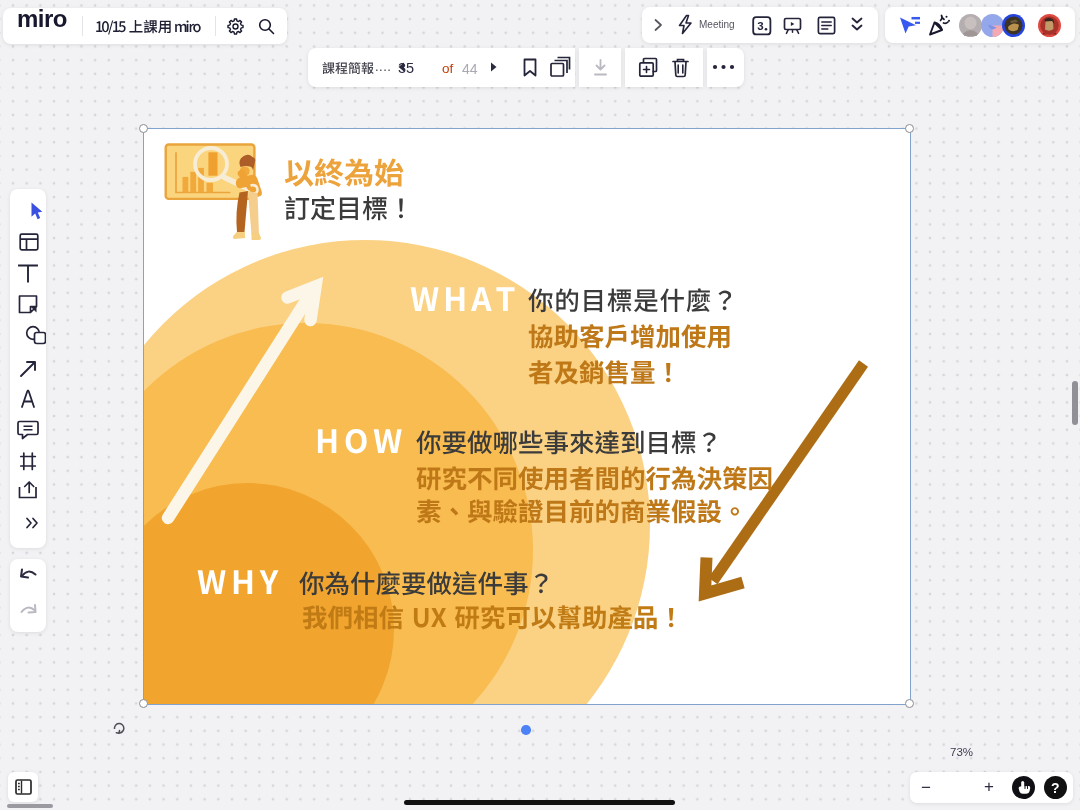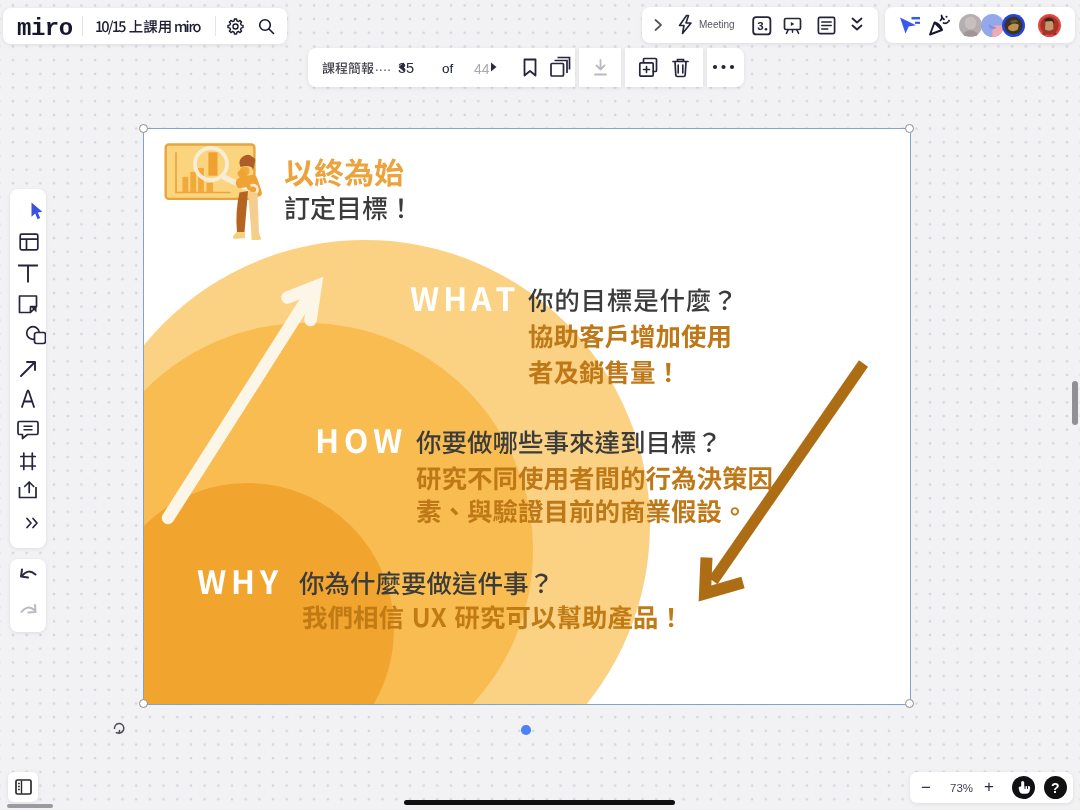--- a/index.html
+++ b/index.html
@@ -89,21 +89,21 @@
 <div style="position:absolute;left:139.0px;top:124.0px;width:9px;height:9px;border-radius:50%;background:#fff;border:1.6px solid #8c8c92"></div>
 <div style="position:absolute;left:905.0px;top:124.0px;width:9px;height:9px;border-radius:50%;background:#fff;border:1.6px solid #8c8c92"></div>
 <div style="position:absolute;left:139.0px;top:699.0px;width:9px;height:9px;border-radius:50%;background:#fff;border:1.6px solid #8c8c92"></div>
 <div style="position:absolute;left:905.0px;top:699.0px;width:9px;height:9px;border-radius:50%;background:#fff;border:1.6px solid #8c8c92"></div>
 <svg style="position:absolute;left:112px;top:721px" width="14" height="14" viewBox="0 0 14 14">
 <path d="M2.5 8 A 4.7 4.7 0 1 1 7 12" fill="none" stroke="#4e4e55" stroke-width="1.5"></path>
 <path d="M7.5 9.5 L7 12.2 L4.3 11.7" fill="none" stroke="#4e4e55" stroke-width="1.5" stroke-linejoin="round" stroke-linecap="round"></path>
 </svg>
 <div style="position:absolute;left:521px;top:725px;width:9.5px;height:9.5px;border-radius:50%;background:#4c82f5"></div>
 <div class="bar" style="left:3px;top:8px;width:284px;height:36px"></div>
-<div style="position:absolute;left:17px;top:15px;font-size:24px;font-weight:bold;color:#17172e;letter-spacing:-0.5px;font-family:Liberation Mono, monospace">miro</div>
+<div style="position:absolute;left:17px;top:5px;font-size:24px;font-weight:bold;color:#17172e;letter-spacing:-0.5px;font-family:Liberation Sans, sans-serif">miro</div>
 <div class="sep" style="left:82px;top:16px;height:20px"></div>
 <svg style="position:absolute;left:94px;top:14.5px;overflow:visible" width="110" height="22" viewBox="-2 -17 110 22">
     <path d="M0.2 0.0V-1.4H2.6V-8.8H0.7V-9.9Q1.4 -10.0 2.0 -10.2Q2.5 -10.4 3.0 -10.7H4.3V-1.4H6.3V0.0Z M9.4 0.2Q8.4 0.2 7.6 -0.4Q6.8 -1.0 6.4 -2.3Q6.0 -3.5 6.0 -5.4Q6.0 -7.2 6.4 -8.5Q6.8 -9.7 7.6 -10.3Q8.4 -10.9 9.4 -10.9Q10.5 -10.9 11.2 -10.3Q12.0 -9.7 12.4 -8.4Q12.9 -7.2 12.9 -5.4Q12.9 -3.5 12.4 -2.3Q12.0 -1.0 11.2 -0.4Q10.5 0.2 9.4 0.2ZM9.4 -1.1Q10.0 -1.1 10.4 -1.6Q10.8 -2.0 11.0 -2.9Q11.3 -3.8 11.3 -5.4Q11.3 -6.9 11.0 -7.8Q10.8 -8.7 10.4 -9.1Q10.0 -9.6 9.4 -9.6Q8.9 -9.6 8.5 -9.1Q8.1 -8.7 7.8 -7.8Q7.6 -6.9 7.6 -5.4Q7.6 -3.8 7.8 -2.9Q8.1 -2.0 8.5 -1.6Q8.9 -1.1 9.4 -1.1Z M12.1 2.6 16.1 -11.6H17.2L13.2 2.6Z M17.1 0.0V-1.4H19.5V-8.8H17.5V-9.9Q18.3 -10.0 18.8 -10.2Q19.4 -10.4 19.9 -10.7H21.1V-1.4H23.2V0.0Z M26.0 0.2Q25.2 0.2 24.6 0.0Q23.9 -0.2 23.4 -0.5Q22.9 -0.9 22.5 -1.2L23.3 -2.3Q23.6 -2.0 24.0 -1.8Q24.4 -1.5 24.8 -1.3Q25.3 -1.2 25.8 -1.2Q26.4 -1.2 26.9 -1.5Q27.4 -1.7 27.7 -2.2Q28.0 -2.8 28.0 -3.5Q28.0 -4.5 27.4 -5.1Q26.8 -5.7 25.9 -5.7Q25.4 -5.7 25.1 -5.5Q24.7 -5.4 24.2 -5.1L23.4 -5.6L23.7 -10.7H29.1V-9.3H25.2L24.9 -6.5Q25.3 -6.7 25.6 -6.8Q26.0 -6.9 26.4 -6.9Q27.3 -6.9 28.0 -6.5Q28.8 -6.2 29.2 -5.4Q29.6 -4.7 29.6 -3.5Q29.6 -2.3 29.1 -1.5Q28.6 -0.7 27.8 -0.2Q27.0 0.2 26.0 0.2Z M39.6 -7.7H45.5V-6.3H39.6ZM33.4 -0.9H46.5V0.5H33.4ZM38.8 -12.0H40.2V-0.1H38.8Z M53.1 -4.8H61.0V-3.6H53.1ZM58.0 -4.1Q58.4 -3.4 59.0 -2.7Q59.5 -2.1 60.1 -1.5Q60.8 -0.9 61.4 -0.5Q61.2 -0.4 61.1 -0.2Q60.9 -0.0 60.7 0.2Q60.6 0.4 60.4 0.5Q59.8 0.1 59.2 -0.6Q58.6 -1.3 58.0 -2.1Q57.5 -2.9 57.1 -3.7ZM54.8 -8.2V-7.0H59.3V-8.2ZM54.8 -10.6V-9.3H59.3V-10.6ZM53.6 -11.7H60.6V-5.9H53.6ZM56.1 -4.2 57.1 -3.8Q56.8 -3.0 56.2 -2.1Q55.6 -1.2 54.9 -0.6Q54.2 0.1 53.5 0.6Q53.4 0.4 53.2 0.3Q53.1 0.1 52.9 -0.1Q52.7 -0.3 52.6 -0.4Q53.3 -0.8 54.0 -1.4Q54.6 -2.0 55.2 -2.7Q55.8 -3.5 56.1 -4.2ZM56.5 -11.1H57.7V-6.4H57.7V1.2H56.4V-6.4H56.5ZM48.4 -7.8H52.7V-6.8H48.4ZM48.4 -5.9H52.7V-4.8H48.4ZM47.8 -9.8H53.2V-8.7H47.8ZM49.0 -3.9H52.8V0.4H49.0V-0.8H51.6V-2.8H49.0ZM48.4 -3.9H49.5V1.0H48.4ZM49.4 -11.8 50.4 -12.3Q50.7 -11.9 51.1 -11.3Q51.4 -10.8 51.5 -10.4L50.4 -9.8Q50.3 -10.2 50.0 -10.8Q49.7 -11.3 49.4 -11.8Z M64.7 -11.2H73.8V-9.9H64.7ZM64.7 -7.9H73.8V-6.6H64.7ZM64.6 -4.4H73.9V-3.1H64.6ZM63.9 -11.2H65.2V-6.0Q65.2 -5.2 65.2 -4.2Q65.1 -3.2 64.9 -2.2Q64.7 -1.2 64.3 -0.3Q63.9 0.6 63.2 1.3Q63.1 1.2 62.9 1.0Q62.7 0.8 62.5 0.7Q62.3 0.5 62.1 0.4Q62.7 -0.3 63.1 -1.1Q63.4 -1.9 63.6 -2.7Q63.8 -3.6 63.8 -4.4Q63.9 -5.2 63.9 -6.0ZM73.3 -11.2H74.7V-0.5Q74.7 0.1 74.5 0.4Q74.4 0.7 74.0 0.9Q73.6 1.1 72.9 1.1Q72.2 1.1 71.2 1.1Q71.2 0.9 71.0 0.5Q70.9 0.1 70.8 -0.2Q71.2 -0.2 71.7 -0.2Q72.1 -0.1 72.5 -0.2Q72.8 -0.2 72.9 -0.2Q73.2 -0.2 73.2 -0.2Q73.3 -0.3 73.3 -0.5ZM68.4 -10.7H69.8V1.1H68.4Z M79.2 0.0V-8.0H80.5L80.7 -6.9H80.7Q81.2 -7.4 81.8 -7.8Q82.4 -8.2 83.2 -8.2Q84.1 -8.2 84.6 -7.8Q85.1 -7.4 85.4 -6.7Q86.0 -7.4 86.6 -7.8Q87.2 -8.2 88.0 -8.2Q89.2 -8.2 89.8 -7.4Q90.4 -6.5 90.4 -5.0V0.0H88.7V-4.8Q88.7 -5.8 88.4 -6.3Q88.1 -6.7 87.4 -6.7Q87.0 -6.7 86.6 -6.5Q86.1 -6.2 85.6 -5.7V0.0H83.9V-4.8Q83.9 -5.8 83.6 -6.3Q83.3 -6.7 82.6 -6.7Q82.2 -6.7 81.8 -6.5Q81.3 -6.2 80.8 -5.7V0.0Z M90.7 0.0V-8.0H92.4V0.0ZM91.5 -9.5Q91.1 -9.5 90.8 -9.7Q90.5 -10.0 90.5 -10.5Q90.5 -10.9 90.8 -11.2Q91.1 -11.5 91.5 -11.5Q92.0 -11.5 92.3 -11.2Q92.6 -10.9 92.6 -10.5Q92.6 -10.0 92.3 -9.7Q92.0 -9.5 91.5 -9.5Z M93.7 0.0V-8.0H95.0L95.2 -6.6H95.2Q95.6 -7.3 96.2 -7.8Q96.8 -8.2 97.5 -8.2Q97.8 -8.2 98.0 -8.1Q98.2 -8.1 98.3 -8.0L98.1 -6.6Q97.8 -6.6 97.7 -6.7Q97.5 -6.7 97.2 -6.7Q96.8 -6.7 96.2 -6.3Q95.7 -5.9 95.3 -5.0V0.0Z M101.0 0.2Q100.0 0.2 99.2 -0.3Q98.3 -0.8 97.8 -1.7Q97.2 -2.7 97.2 -4.0Q97.2 -5.3 97.8 -6.3Q98.3 -7.2 99.2 -7.7Q100.0 -8.2 101.0 -8.2Q101.7 -8.2 102.4 -7.9Q103.1 -7.6 103.6 -7.1Q104.1 -6.5 104.4 -5.8Q104.7 -5.0 104.7 -4.0Q104.7 -2.7 104.2 -1.7Q103.7 -0.8 102.8 -0.3Q102.0 0.2 101.0 0.2ZM101.0 -1.2Q101.6 -1.2 102.1 -1.5Q102.5 -1.9 102.8 -2.5Q103.0 -3.1 103.0 -4.0Q103.0 -4.8 102.8 -5.5Q102.5 -6.1 102.1 -6.4Q101.6 -6.8 101.0 -6.8Q100.4 -6.8 99.9 -6.4Q99.5 -6.1 99.2 -5.5Q99.0 -4.8 99.0 -4.0Q99.0 -3.1 99.2 -2.5Q99.5 -1.9 99.9 -1.5Q100.4 -1.2 101.0 -1.2Z" fill="#1f1f33" transform="translate(0,0)"></path>
   </svg>
 <div class="sep" style="left:215px;top:16px;height:20px"></div>
 <svg style="position:absolute;left:227px;top:18px" width="17" height="17" viewBox="0 0 17 17">
 <path d="M7.4 1.0 L9.6 1.0 L9.9 2.8 L11.6 3.5 L13.0 2.4 L14.6 4.0 L13.5 5.4 L14.2 7.1 L16.0 7.4 L16.0 9.6 L14.2 9.9 L13.5 11.6 L14.6 13.0 L13.0 14.6 L11.6 13.5 L9.9 14.2 L9.6 16.0 L7.4 16.0 L7.1 14.2 L5.4 13.5 L4.0 14.6 L2.4 13.0 L3.5 11.6 L2.8 9.9 L1.0 9.6 L1.0 7.4 L2.8 7.1 L3.5 5.4 L2.4 4.0 L4.0 2.4 L5.4 3.5 L7.1 2.8 Z" fill="none" stroke="#17172e" stroke-width="1.4" stroke-linejoin="round"></path>
 <circle cx="8.5" cy="8.5" r="2.5" fill="none" stroke="#17172e" stroke-width="1.4"></circle>
 </svg>
 <svg style="position:absolute;left:258px;top:18px" width="17" height="17" viewBox="0 0 17 17">
@@ -170,22 +170,22 @@
 <div class="bar" style="left:625px;top:48px;width:78px;height:39px;border-radius:0"></div>
 <div class="bar" style="left:707px;top:48px;width:37px;height:39px;border-radius:0 8px 8px 0"></div>
 <svg style="position:absolute;left:320px;top:57.5px;overflow:visible" width="58" height="19" viewBox="-2 -15 58 19">
     <path d="M5.3 -4.3H12.3V-3.2H5.3ZM9.7 -3.7Q10.0 -3.1 10.5 -2.5Q11.0 -1.8 11.6 -1.3Q12.1 -0.8 12.7 -0.5Q12.6 -0.4 12.4 -0.2Q12.2 -0.0 12.1 0.1Q11.9 0.3 11.8 0.5Q11.3 0.1 10.7 -0.6Q10.2 -1.2 9.7 -1.9Q9.2 -2.6 8.8 -3.4ZM6.8 -7.4V-6.3H10.8V-7.4ZM6.8 -9.5V-8.3H10.8V-9.5ZM5.7 -10.5H12.0V-5.3H5.7ZM8.0 -3.8 8.9 -3.4Q8.5 -2.7 8.0 -1.9Q7.5 -1.1 6.9 -0.5Q6.3 0.1 5.6 0.5Q5.5 0.4 5.4 0.2Q5.2 0.1 5.1 -0.1Q4.9 -0.3 4.8 -0.4Q5.4 -0.7 6.0 -1.3Q6.6 -1.8 7.1 -2.4Q7.6 -3.1 8.0 -3.8ZM8.3 -10.0H9.3V-5.7H9.4V1.1H8.2V-5.7H8.3ZM1.0 -7.0H4.9V-6.1H1.0ZM1.0 -5.3H4.9V-4.3H1.0ZM0.5 -8.8H5.3V-7.8H0.5ZM1.5 -3.5H5.0V0.3H1.5V-0.7H3.9V-2.5H1.5ZM1.0 -3.5H2.1V0.9H1.0ZM1.9 -10.6 2.9 -11.0Q3.1 -10.6 3.4 -10.2Q3.7 -9.7 3.9 -9.3L2.9 -8.8Q2.7 -9.1 2.5 -9.6Q2.2 -10.2 1.9 -10.6Z M21.2 -4.8H22.4V0.4H21.2ZM18.1 -0.3H25.5V0.8H18.1ZM18.7 -2.9H24.9V-1.8H18.7ZM20.0 -9.3V-7.1H23.6V-9.3ZM18.9 -10.4H24.8V-6.1H18.9ZM24.3 -5.7 25.1 -4.8Q24.2 -4.6 23.2 -4.4Q22.1 -4.3 20.9 -4.2Q19.8 -4.1 18.7 -4.0Q18.7 -4.2 18.6 -4.5Q18.6 -4.8 18.4 -5.0Q19.2 -5.0 20.0 -5.1Q20.8 -5.2 21.6 -5.3Q22.4 -5.3 23.1 -5.5Q23.8 -5.6 24.3 -5.7ZM15.6 -9.8H16.8V1.1H15.6ZM13.6 -7.3H18.3V-6.2H13.6ZM15.7 -6.9 16.4 -6.5Q16.2 -5.8 15.9 -5.1Q15.7 -4.4 15.3 -3.6Q15.0 -2.9 14.7 -2.3Q14.3 -1.6 13.9 -1.2Q13.8 -1.4 13.7 -1.8Q13.5 -2.1 13.3 -2.3Q13.7 -2.7 14.0 -3.2Q14.4 -3.8 14.7 -4.4Q15.0 -5.0 15.2 -5.7Q15.5 -6.3 15.7 -6.9ZM17.6 -10.8 18.5 -9.9Q17.8 -9.6 17.0 -9.4Q16.3 -9.2 15.4 -9.1Q14.6 -8.9 13.8 -8.8Q13.8 -9.0 13.7 -9.3Q13.6 -9.6 13.5 -9.8Q14.2 -9.9 15.0 -10.0Q15.8 -10.2 16.5 -10.4Q17.1 -10.6 17.6 -10.8ZM16.8 -5.6Q16.9 -5.5 17.1 -5.2Q17.4 -5.0 17.7 -4.7Q18.0 -4.4 18.2 -4.2Q18.4 -3.9 18.5 -3.8L17.8 -2.8Q17.7 -3.0 17.5 -3.3Q17.3 -3.7 17.0 -4.0Q16.8 -4.3 16.6 -4.6Q16.4 -4.9 16.2 -5.1Z M27.3 -7.6H28.4V1.1H27.3ZM30.1 -3.6H31.2V0.5H30.1ZM30.6 -3.6H34.9V-0.0H30.6V-0.7H33.9V-2.9H30.6ZM27.8 -7.6H32.0V-4.2H27.8V-5.0H30.8V-6.9H27.8ZM27.9 -6.3H31.2V-5.6H27.9ZM30.6 -2.2H34.4V-1.5H30.6ZM33.6 -6.3H37.0V-5.6H33.6ZM36.9 -7.6V-6.9H34.0V-5.0H36.9V-4.2H32.9V-7.6ZM36.6 -7.6H37.7V-0.2Q37.7 0.2 37.6 0.5Q37.5 0.8 37.2 0.9Q36.9 1.0 36.4 1.1Q35.9 1.1 35.1 1.1Q35.1 0.9 35.0 0.5Q34.9 0.2 34.8 0.0Q35.3 0.0 35.7 0.0Q36.2 0.0 36.3 0.0Q36.6 0.0 36.6 -0.2ZM28.3 -10.2H32.4V-9.2H28.3ZM33.7 -10.2H38.5V-9.2H33.7ZM28.5 -11.1 29.5 -10.8Q29.1 -9.9 28.5 -9.0Q27.9 -8.2 27.3 -7.7Q27.2 -7.8 27.1 -7.9Q26.9 -8.1 26.7 -8.2Q26.6 -8.4 26.5 -8.5Q27.1 -9.0 27.6 -9.7Q28.1 -10.3 28.5 -11.1ZM33.8 -11.1 34.9 -10.8Q34.6 -9.9 34.1 -9.1Q33.6 -8.3 33.0 -7.7Q32.9 -7.8 32.8 -7.9Q32.6 -8.1 32.4 -8.2Q32.2 -8.4 32.1 -8.4Q32.7 -8.9 33.1 -9.6Q33.6 -10.3 33.8 -11.1ZM29.1 -8.8 29.8 -9.4Q30.2 -9.2 30.5 -8.8Q30.9 -8.5 31.1 -8.2L30.3 -7.5Q30.1 -7.8 29.8 -8.1Q29.4 -8.5 29.1 -8.8ZM34.8 -8.7 35.6 -9.4Q35.9 -9.1 36.3 -8.8Q36.7 -8.5 36.9 -8.2L36.1 -7.5Q35.9 -7.7 35.5 -8.1Q35.1 -8.5 34.8 -8.7Z M46.3 -6.0H50.4V-5.0H46.3ZM45.7 -10.4H50.4V-9.3H46.8V1.1H45.7ZM49.8 -10.4H50.9V-7.9Q50.9 -7.5 50.8 -7.2Q50.7 -7.0 50.3 -6.9Q50.0 -6.7 49.5 -6.7Q49.0 -6.7 48.2 -6.7Q48.2 -6.9 48.1 -7.2Q48.0 -7.5 47.9 -7.7Q48.3 -7.7 48.6 -7.7Q48.9 -7.7 49.2 -7.7Q49.4 -7.7 49.5 -7.7Q49.7 -7.7 49.7 -7.8Q49.8 -7.8 49.8 -7.9ZM47.7 -5.3Q48.1 -4.2 48.6 -3.1Q49.2 -2.1 50.0 -1.3Q50.7 -0.5 51.7 0.0Q51.5 0.2 51.3 0.5Q51.0 0.8 50.9 1.0Q49.9 0.4 49.1 -0.5Q48.3 -1.4 47.7 -2.6Q47.2 -3.8 46.8 -5.1ZM50.0 -6.0H50.3L50.5 -6.0L51.2 -5.7Q51.0 -4.3 50.5 -3.0Q49.9 -1.7 49.2 -0.6Q48.4 0.4 47.3 1.1Q47.2 0.9 47.0 0.7Q46.7 0.4 46.5 0.3Q47.5 -0.4 48.2 -1.3Q48.9 -2.2 49.4 -3.4Q49.9 -4.5 50.0 -5.7ZM39.9 -9.7H45.0V-8.7H39.9ZM39.6 -2.5H45.3V-1.4H39.6ZM39.6 -7.6H45.3V-6.5H39.6ZM39.8 -4.8H45.0V-3.8H39.8ZM41.9 -10.9H43.1V-7.2H41.9ZM41.9 -4.4H43.1V1.1H41.9ZM43.6 -6.6 44.7 -6.3Q44.4 -5.7 44.1 -5.2Q43.8 -4.6 43.5 -4.2L42.7 -4.5Q42.8 -4.8 43.0 -5.1Q43.2 -5.5 43.4 -5.9Q43.5 -6.3 43.6 -6.6ZM40.4 -6.3 41.3 -6.5Q41.5 -6.2 41.7 -5.7Q41.9 -5.3 41.9 -5.0L41.0 -4.7Q40.9 -5.0 40.7 -5.5Q40.6 -5.9 40.4 -6.3Z" fill="#45454f" transform="translate(0,0)"></path>
   </svg>
 <div style="position:absolute;left:375px;top:59px;font-size:13px;color:#45454f;letter-spacing:0.5px">....</div>
 <svg style="position:absolute;left:397px;top:61px" width="8" height="12" viewBox="0 0 8 12">
     <path d="M7 1.5 L1.5 6 L7 10.5z" fill="#2a2a40"></path>
   </svg>
 <div style="position:absolute;left:398px;top:59.5px;font-size:14.5px;color:#2a2a40">35</div>
-<div style="position:absolute;left:442px;top:60.5px;font-size:13.5px;color:#0f172a">of</div>
-<div style="position:absolute;left:474px;top:60.5px;font-size:14px;color:#a9a9b2">44</div>
+<div style="position:absolute;left:442px;top:60.5px;font-size:13.5px;color:#c2410c">of</div>
+<div style="position:absolute;left:462px;top:60.5px;font-size:14px;color:#a9a9b2">44</div>
 <svg style="position:absolute;left:490px;top:61px" width="8" height="12" viewBox="0 0 8 12">
     <path d="M1 1.5 L6.5 6 L1 10.5z" fill="#2a2a40"></path>
   </svg>
 <svg style="position:absolute;left:522px;top:58px" width="16" height="19" viewBox="0 0 16 19">
 <path d="M2.5 1.5 h11 v16 l-5.5 -4.5 l-5.5 4.5z" fill="none" stroke="#24243a" stroke-width="1.8" stroke-linejoin="round"></path>
   </svg>
 <svg style="position:absolute;left:549px;top:56px" width="22" height="22" viewBox="0 0 22 22">
 <rect x="2" y="7.5" width="12.5" height="12.5" rx="1" fill="none" stroke="#24243a" stroke-width="1.7"></rect>
 <path d="M5.5 4.5 h12.5 v12.5" fill="none" stroke="#24243a" stroke-width="1.7"></path>
 <path d="M8.5 1.5 h12 v12" fill="none" stroke="#24243a" stroke-width="1.7"></path>
@@ -255,21 +255,21 @@
 <div class="bar" style="left:8px;top:772px;width:30px;height:30px;border-radius:6px"></div>
 <svg style="position:absolute;left:15px;top:779px" width="17" height="16" viewBox="0 0 17 16">
 <rect x="1" y="1" width="15" height="14" rx="1.5" fill="none" stroke="#2b2b2b" stroke-width="1.7"></rect>
 <path d="M6.5 1.5 v13" stroke="#2b2b2b" stroke-width="1.4"></path>
 <path d="M3 4.5 h1.8 M3 7.5 h1.8 M3 10.5 h1.8" stroke="#2b2b2b" stroke-width="1.3"></path>
 </svg>
 <div style="position:absolute;left:7px;top:804px;width:46px;height:4px;border-radius:2px;background:#9a9aa0"></div>
 <div style="position:absolute;left:404px;top:800px;width:271px;height:5px;border-radius:2.5px;background:#111"></div>
 <div class="bar" style="left:910px;top:772px;width:163px;height:31px;border-radius:7px"></div>
 <div style="position:absolute;left:921px;top:778px;font-size:17px;color:#2a2a40">−</div>
-<div style="position:absolute;left:950px;top:782px;font-size:11.5px;color:#3c3c52">73%</div>
+<div style="position:absolute;left:950px;top:746px;font-size:11.5px;color:#3c3c52">73%</div>
 <div style="position:absolute;left:984px;top:777px;font-size:17px;color:#2a2a40">+</div>
 <svg style="position:absolute;left:1012px;top:776px" width="23" height="23" viewBox="0 0 23 23">
 <circle cx="11.5" cy="11.5" r="11.5" fill="#0f0f14"></circle>
 <path d="M9.2 12 V6.4 a1.5 1.5 0 0 1 3 0 V11" fill="#fff"></path>
 <path d="M6.7 12.5 q-0.3-2 1.5-2 l8.5-0.5 q1.8 0 1.5 2 l-0.6 3 q-0.7 2.8-3.4 2.8 h-3.5 q-2.4 0-3.2-2.3z" fill="#fff"></path>
 <path d="M13 10.5 v2 M15.5 10.5 v2" stroke="#0f0f14" stroke-width="1" stroke-linecap="round"></path>
 </svg>
 <svg style="position:absolute;left:1044px;top:776px" width="23" height="23" viewBox="0 0 23 23">
 <circle cx="11.5" cy="11.5" r="11.5" fill="#111"></circle>
 <text x="7" y="16.5" font-size="14" font-weight="bold" fill="#fff" font-family="Liberation Sans">?</text>

